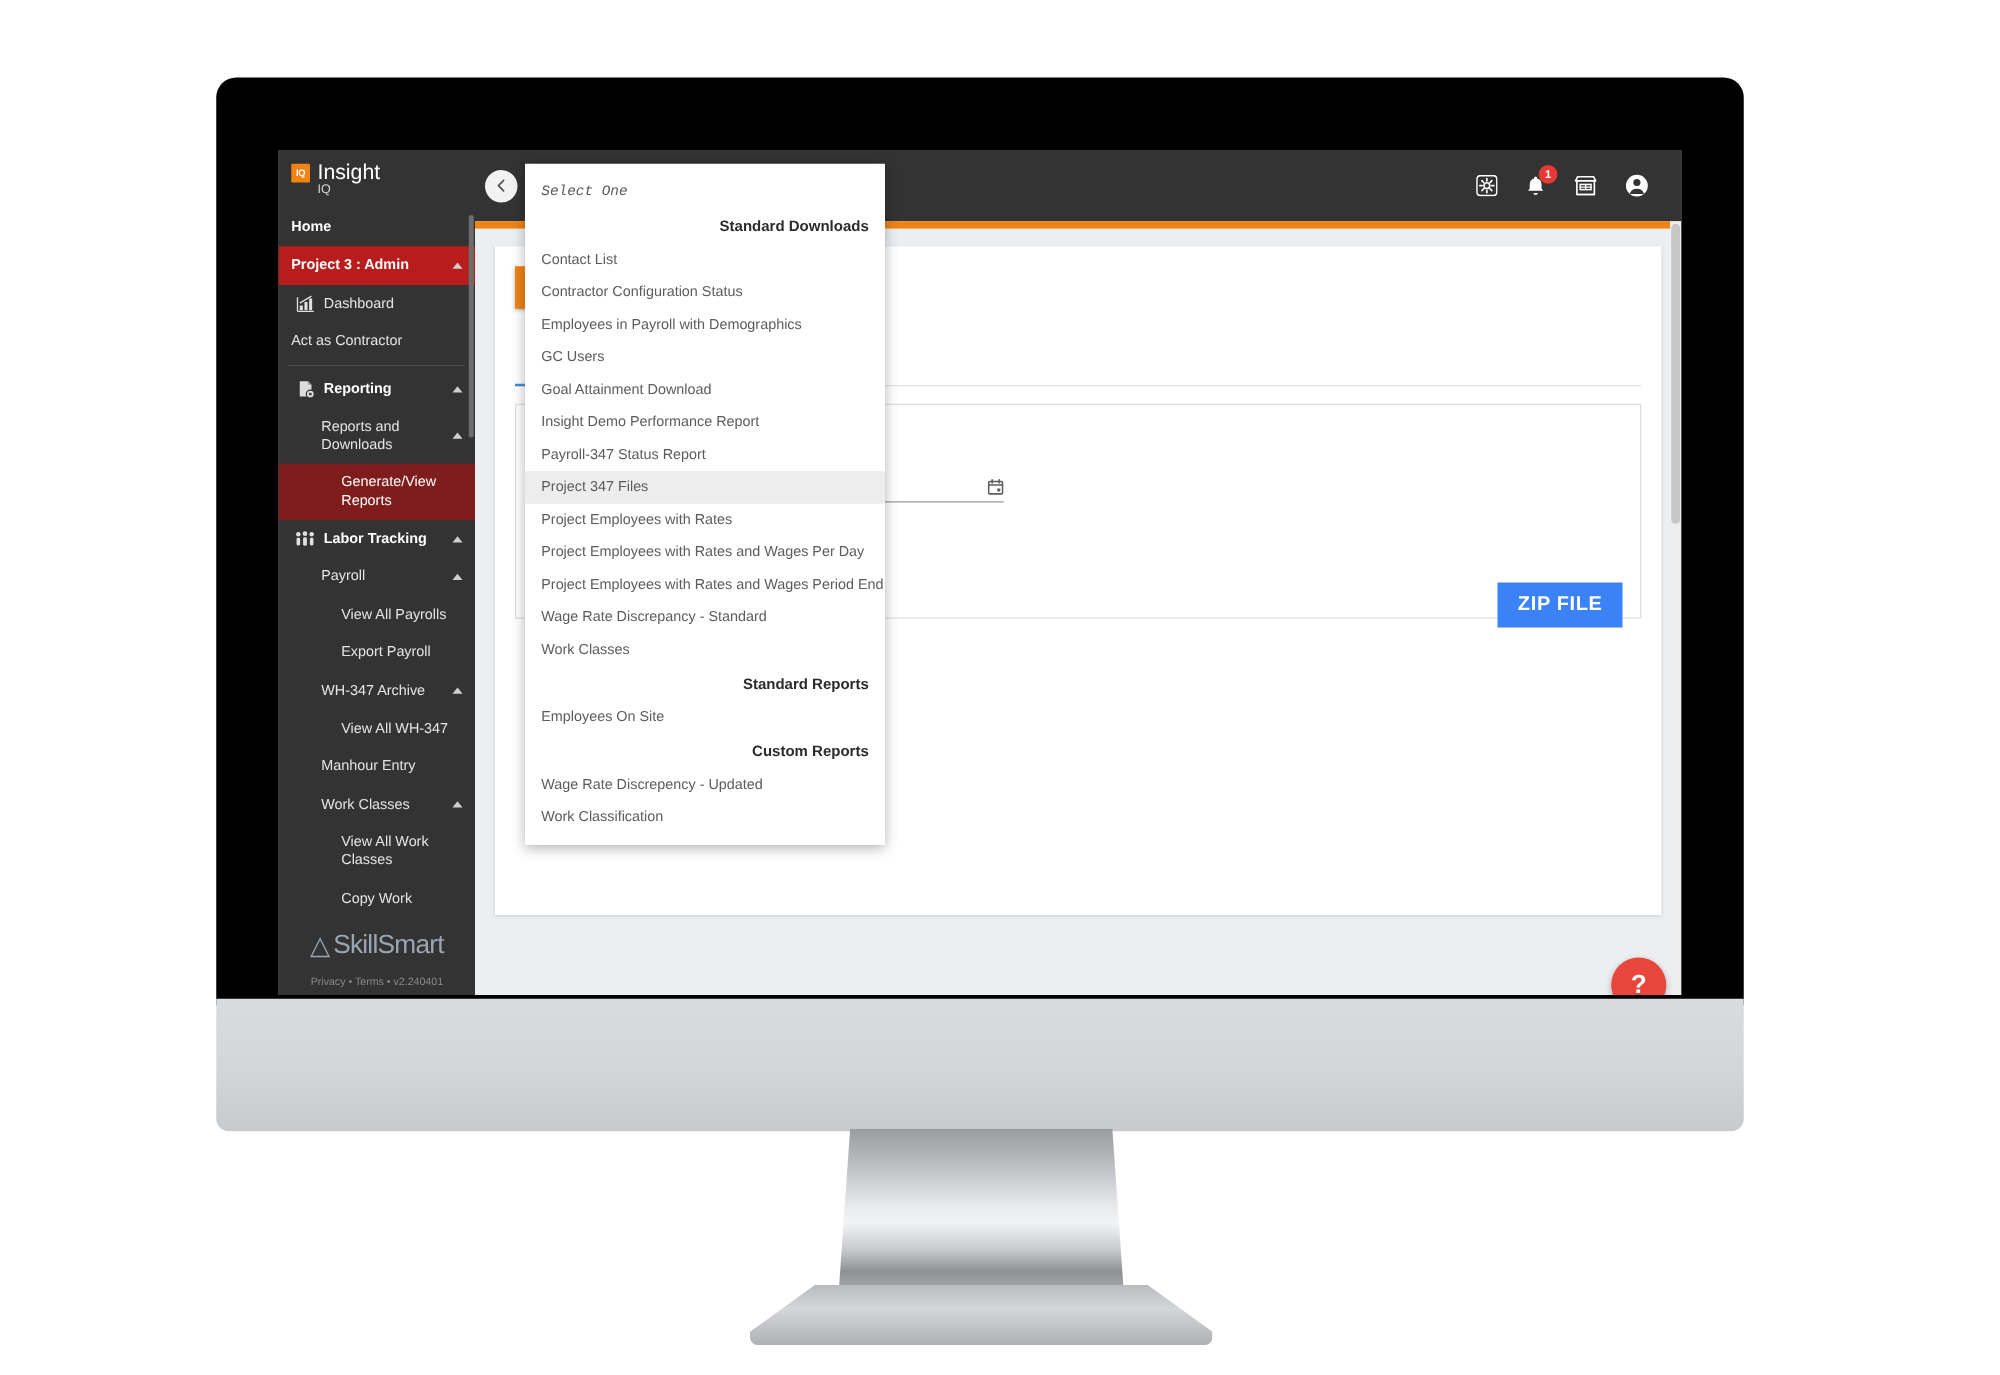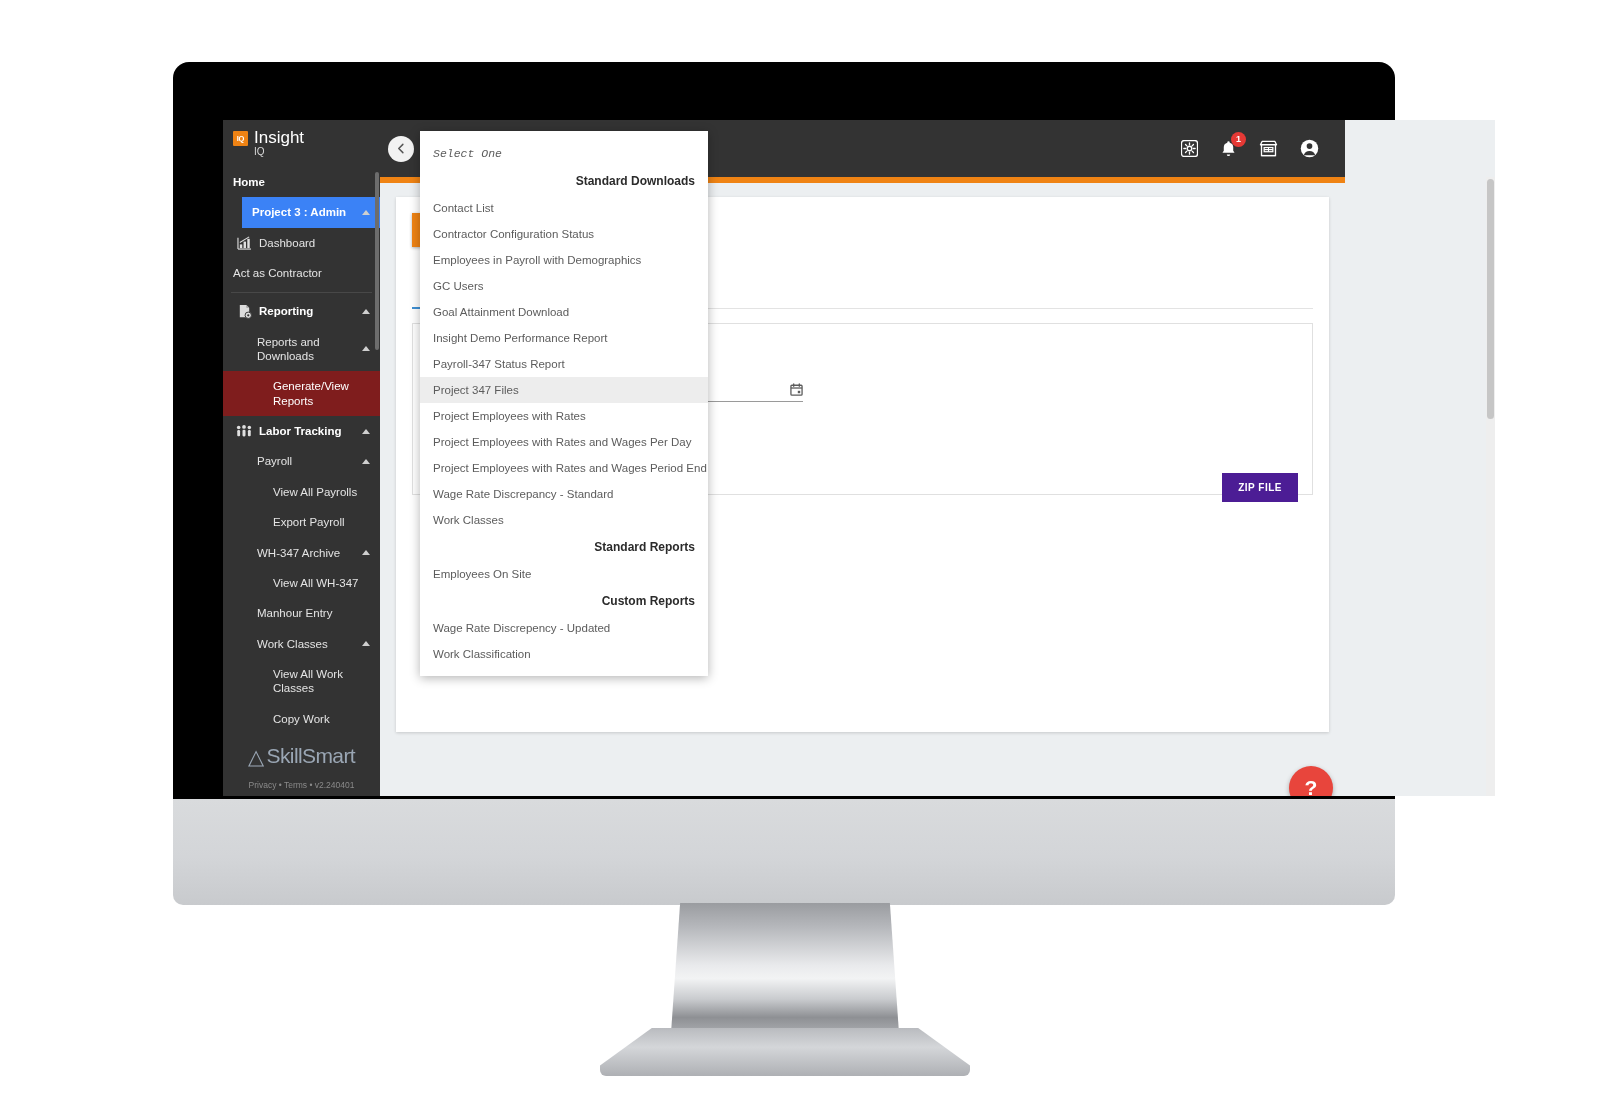--- a/index.html
+++ b/index.html
@@ -54,21 +54,21 @@
     background: linear-gradient(180deg, #b9bbbf 0%, #d4d6d9 40%, #aeb0b4 100%);
     clip-path: polygon(14% 0%, 86% 0%, 100% 78%, 100% 100%, 0% 100%, 0% 78%);
     border-radius: 0 0 6px 6px;
   }
 
   
   #screen {
     position: absolute;
     left: 223px;
     top: 120px;
-    width: 1272px;
+    width: 1122px;
     height: 676px;
     background: #eceff1;
     overflow: hidden;
   }
 
   
   #sidebar {
     position: absolute;
     left: 0; top: 0;
     width: 157px;
@@ -98,24 +98,23 @@
     display: flex;
     align-items: center;
     padding: 8px 10px;
     font-size: 11.5px;
     color: #e4e4e4;
     position: relative;
     min-height: 26px;
   }
   .nav-item.bold { font-weight: bold; color: #ffffff; }
   .nav-item.selected {
-    background: #3b82f6;
+    background: #b91c1c;
     color: #ffffff;
     font-weight: bold;
-    margin-left: 19px;
   }
   .nav-item.active-leaf {
     background: #7f1d1d;
     color: #ffffff;
   }
   .nav-icon {
     width: 22px;
     flex: 0 0 22px;
     display: flex;
     align-items: center;
@@ -323,24 +322,24 @@
   .caret-down {
     width: 0; height: 0;
     border-left: 4.5px solid transparent;
     border-right: 4.5px solid transparent;
     border-top: 5px solid #8d8d8d;
   }
   #zip-btn {
     position: absolute;
     right: 14px;
     bottom: -8px;
-    background: #4c1d95;
+    background: #3b82f6;
     color: #ffffff;
     border: none;
-    font-size: 10px;
+    font-size: 16px;
     font-weight: bold;
     letter-spacing: 0.5px;
     padding: 9px 16px;
   }
 
   
   #dropdown {
     position: absolute;
     left: 197px;
     top: 11px;

